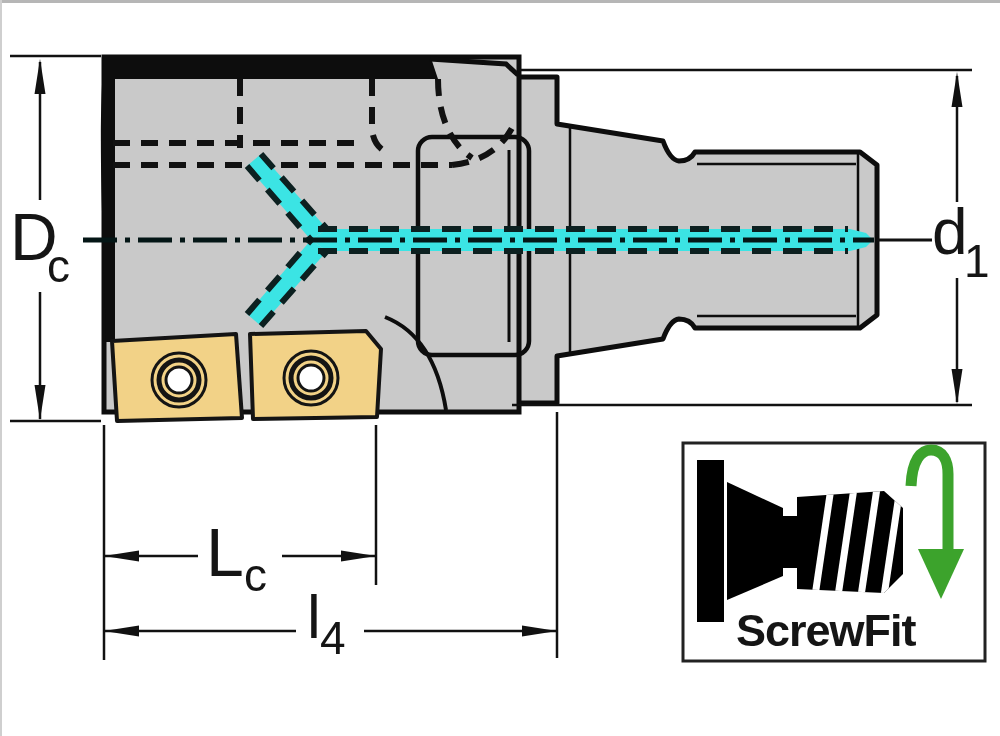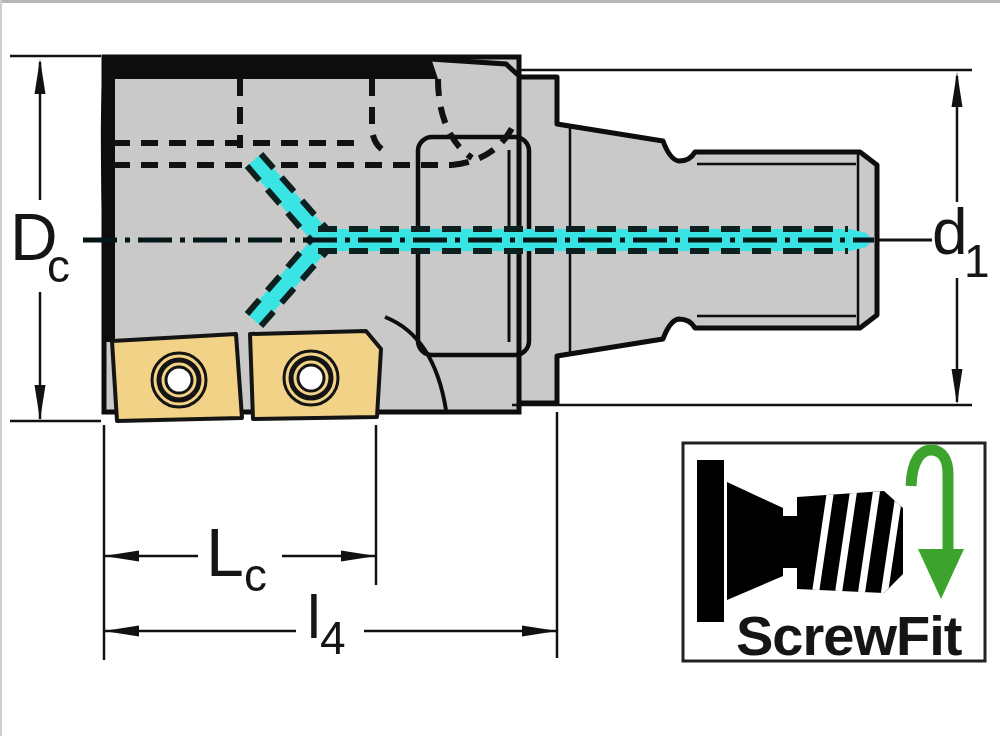--- a/index.html
+++ b/index.html
@@ -159,14 +159,14 @@
 
   <div class="dim-glyph" style="left:932px;top:200px;font-size:64px;">d</div>
   <div class="dim-glyph" style="left:964px;top:238px;font-size:46px;">1</div>
 
   <div class="dim-glyph" style="left:206px;top:518px;font-size:68px;">L</div>
   <div class="dim-glyph" style="left:244px;top:552px;font-size:46px;">c</div>
 
   <div class="dim-glyph" style="left:307px;top:586px;font-size:62px;">l</div>
   <div class="dim-glyph" style="left:320px;top:615px;font-size:46px;">4</div>
 
-  <div class="logo-text" style="left:736px;top:608px;font-size:56px;">ScrewFit</div>
+  <div class="logo-text" style="left:736px;top:608px;font-size:45px;">ScrewFit</div>
 </div>
 
 </body></html>

